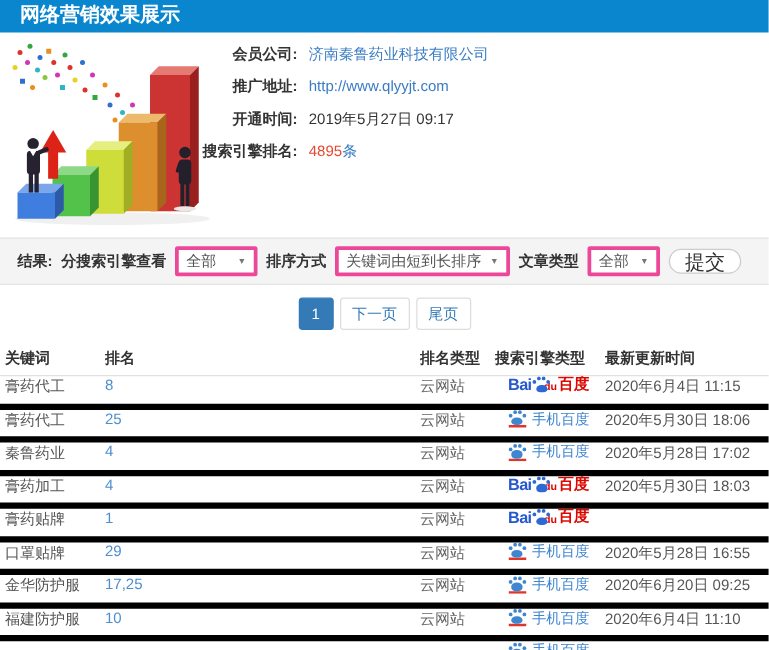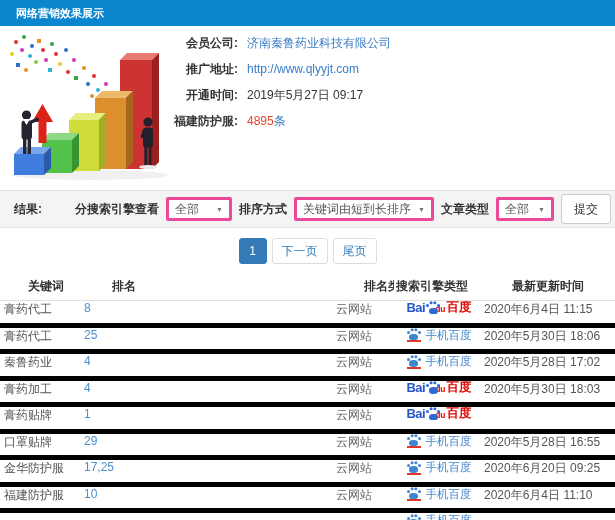--- a/index.html
+++ b/index.html
@@ -1,60 +1,60 @@
 <!DOCTYPE html>
 <html><head>
 <meta charset="utf-8">
 <style>
   html,body{margin:0;padding:0;}
   body{width:615px;height:520px;overflow:hidden;position:relative;background:#fff;
        font-family:"Liberation Sans","DejaVu Sans",sans-serif;font-size:12px;color:#333;}
   
   .titlebar{height:26px;background:#0a86ce;color:#fff;line-height:26px;padding-left:16px;
-            font-weight:bold;font-size:11px;}
+            font-weight:bold;font-size:16px;}
   
   .illustration{position:absolute;left:2px;top:32px;}
   
   .info{position:absolute;left:152px;top:30px;width:460px;}
   .irow{height:26px;display:flex;align-items:center;}
   .ilabel{width:86px;text-align:right;font-weight:bold;color:#333;flex:none;}
   .ival{margin-left:9px;}
   .link{color:#3a7cc4;text-decoration:none;cursor:pointer;}
   .red{color:#e8472f;}
   .unit{color:#3a7cc4;}
   
   .filterbar{position:absolute;top:190px;left:0;right:0;height:38px;background:#f4f4f4;
              border-top:1px solid #e3e3e3;border-bottom:1px solid #e3e3e3;
              display:flex;align-items:center;box-sizing:border-box;}
   .results-label{margin-left:14px;font-weight:bold;}
-  .fright{margin-left:auto;display:flex;align-items:center;gap:7px;padding-right:4px;}
+  .fright{margin-left:auto;display:flex;align-items:center;gap:7px;padding-right:22px;}
   .flabel{font-weight:bold;white-space:nowrap;}
   .select{background:#fff;border:3px solid #ec4899;border-radius:2px;height:24px;display:flex;
           align-items:center;padding:0 6px;color:#555;box-sizing:border-box;cursor:pointer;white-space:nowrap;}
   .select .caret{margin-left:auto;font-size:7px;color:#777;padding-left:7px;}
   .sel-engine{width:66px;}.sel-sort{width:140px;}.sel-article{width:58px;}
-  .submit{height:30px;padding:0 12px;background:#fff;border:1px solid #ccc;border-radius:3px;
-          color:#333;font-size:12px;cursor:pointer;font-family:inherit;}
+  .submit{height:20px;padding:0 12px;background:#fff;border:1px solid #ccc;border-radius:13px;
+          color:#333;font-size:16px;cursor:pointer;font-family:inherit;}
   
   .pagination{position:absolute;top:238px;left:0;right:0;display:flex;justify-content:center;gap:5px;}
   .pbtn{min-width:8px;padding:0 9px;height:24px;line-height:24px;border:1px solid #ddd;border-radius:3px;
         color:#337ab7;text-align:center;background:#fff;cursor:pointer;text-decoration:none;}
   .pbtn.active{background:#337ab7;border-color:#337ab7;color:#fff;}
   
   .table{position:absolute;top:272px;left:0;right:0;bottom:0;}
   .thead{display:flex;height:28px;align-items:center;font-weight:bold;color:#333;
          border-bottom:1px solid #e0e0e0;}
   .trow{display:flex;height:26.5px;align-items:flex-start;border-bottom:5px solid #000000;box-sizing:border-box;}
   .c{box-sizing:border-box;overflow:hidden;white-space:nowrap;}
   .c.kw{width:84px;padding-left:4px;color:#555;}
   .c.rank{width:252px;color:#4d8fce;}
   .c.type{width:58px;color:#666;}
   .c.eng{width:90px;display:flex;justify-content:center;align-items:center;}
   .c.date{flex:1;color:#555;}
-  .thead .c{color:#333;padding-left:28px;}
+  .thead .c{color:#333;}
   .thead .c.eng{justify-content:flex-start;padding-left:2px;}
   
   .bd{display:flex;align-items:flex-end;font-weight:bold;}
   .bai{color:#2758ce;font-size:13px;letter-spacing:-0.5px;line-height:13px;}
   .paw{position:relative;width:14px;height:13px;display:inline-block;flex:none;}
   .paw::before{content:"";position:absolute;left:0;top:3px;width:3px;height:3px;border-radius:50%;
                background:var(--pc);
                box-shadow:3.6px -2.8px 0 0 var(--pc),7.4px -2.8px 0 0 var(--pc),11px 0 0 0 var(--pc);}
   .paw::after{content:"";position:absolute;left:2.8px;bottom:0;width:8.6px;height:6.5px;
               border-radius:50% 50% 46% 46%;background:var(--pc);}
@@ -158,21 +158,21 @@
   </div>
   <div class="irow">
     <span class="ilabel">推广地址:</span>
     <a class="ival link">http://www.qlyyjt.com</a>
   </div>
   <div class="irow">
     <span class="ilabel">开通时间:</span>
     <span class="ival">2019年5月27日 09:17</span>
   </div>
   <div class="irow">
-    <span class="ilabel">福建防护服:</span>
+    <span class="ilabel">搜索引擎排名:</span>
     <span class="ival red">4895</span>
     <span class="unit">条</span>
   </div>
 </div>
 
 <section class="filterbar">
   <span class="results-label">结果:</span>
   <div class="fright">
     <span class="flabel">分搜索引擎查看</span>
     <div class="select sel-engine">

